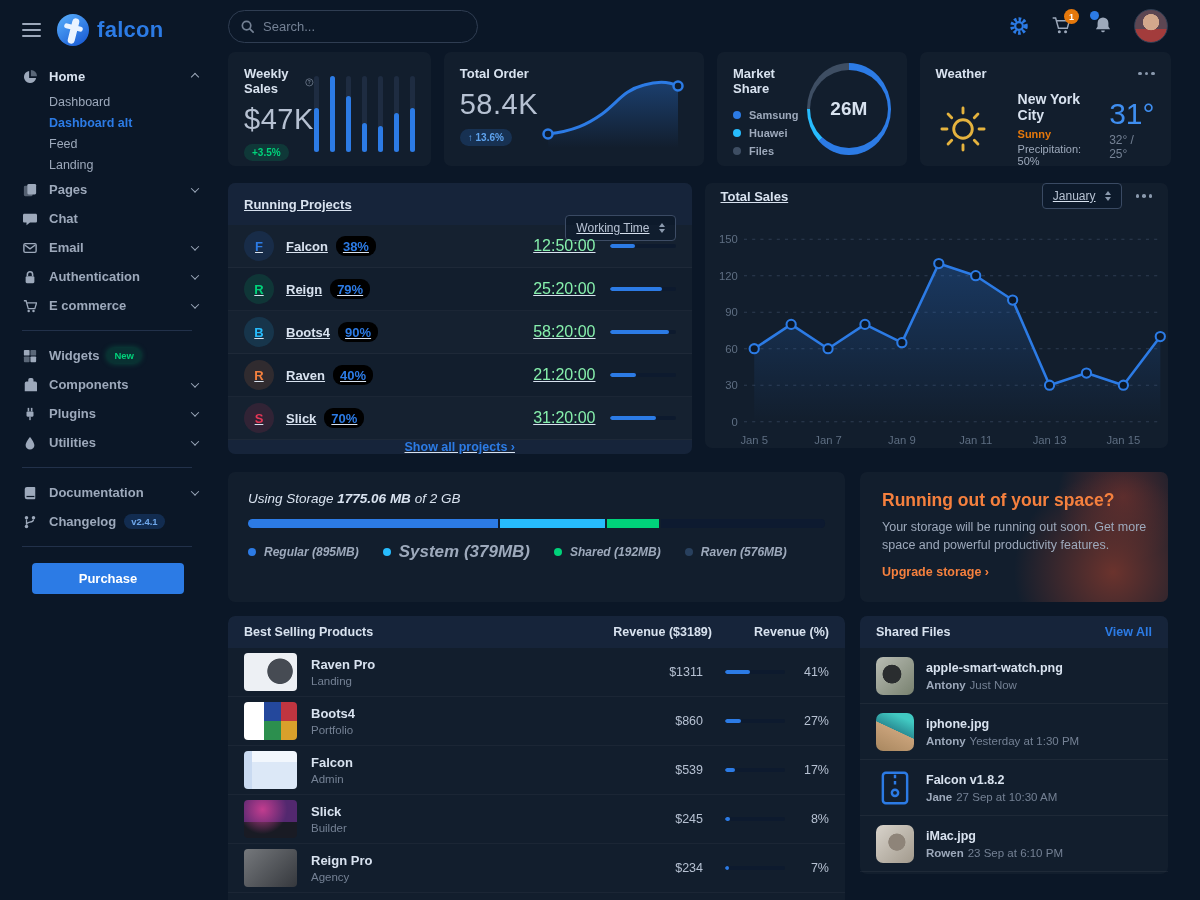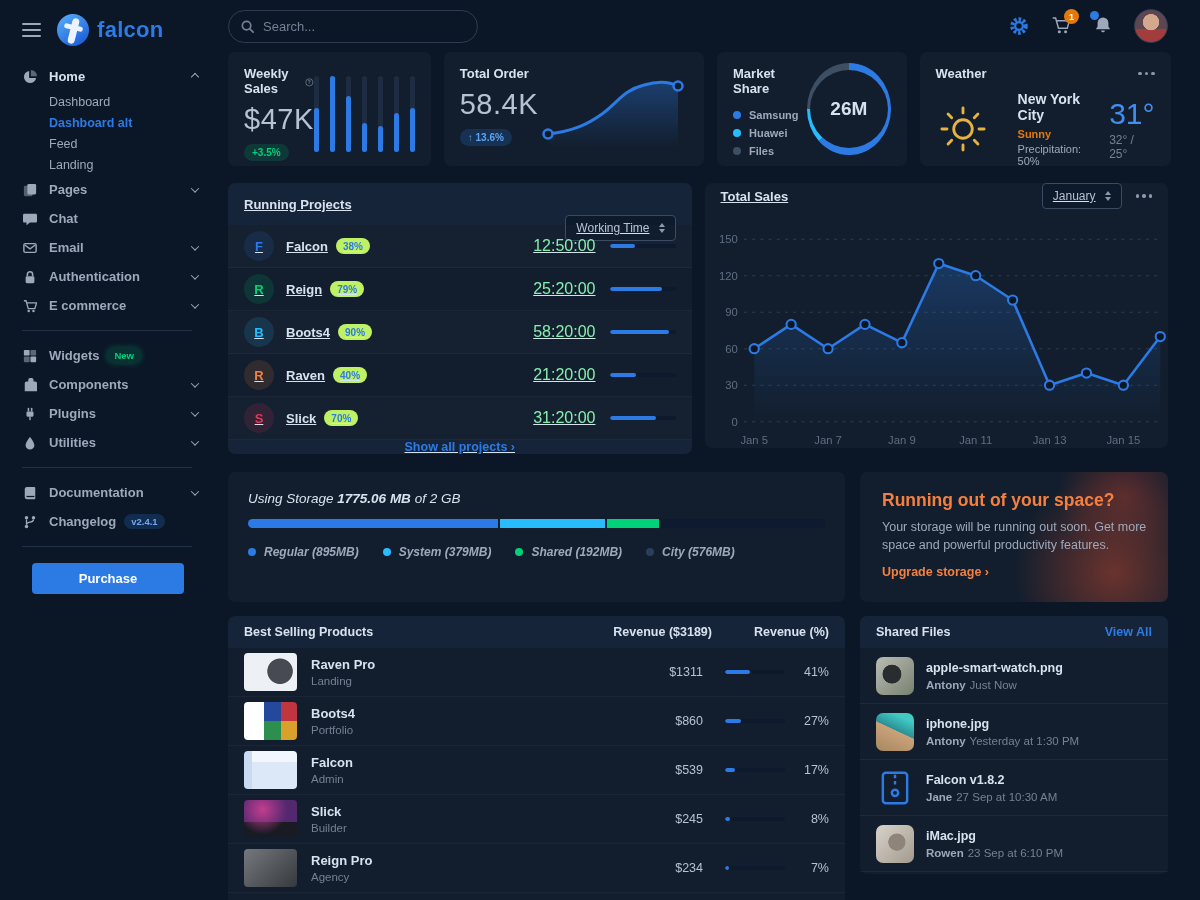--- a/index.html
+++ b/index.html
@@ -88,21 +88,21 @@
   .w-temp { font-size:30px; font-weight:400; color:#3f8ef0; }
   .w-range { font-size:12px; color:#748194; margin-top:2px; }
   
   .row2 { display:grid; grid-template-columns:1fr 1fr; gap:13px; margin-top:17px; }
   .row2 .card { height:265px; display:flex; flex-direction:column;text-decoration:underline; }
   #project-rows { flex:1; }
   .proj-row { display:flex; align-items:center; height:43px; padding:0 16px; border-bottom:1px solid rgba(255,255,255,.04); }
   .proj-row:nth-child(odd) { background:rgba(255,255,255,.015); }
   .proj-avatar { width:30px; height:30px; border-radius:50%; display:flex; align-items:center; justify-content:center; font-size:13px; font-weight:700; margin-right:12px; }
   .proj-name { font-size:13px; font-weight:700; color:#d8e2ef; }
-  .pct-badge { font-size:10px; font-weight:700; color:#2c7be5; background:#bef264; border-radius:9px; padding:2.5px 7px; margin-left:8px; }
+  .pct-badge { font-size:13px; font-weight:700; color:#2c7be5; background:#000000; border-radius:9px; padding:2.5px 7px; margin-left:8px; }
   .proj-time { margin-left:auto; font-size:16px; color:#86efac; }
   .proj-bar { width:66px; height:4px; border-radius:2px; background:#0d1a2e; margin-left:14px; overflow:hidden; }
   .proj-bar i { display:block; height:4px; background:#2c7be5; border-radius:2px; }
   .panel-footer { height:31px; background:#16243a; border-radius:0 0 7px 7px; display:flex; align-items:center; justify-content:center; color:#2c7be5; font-weight:700; font-size:12.5px; cursor:pointer; }
   #sales-chart { flex:1; }
   
   .row3 { display:grid; grid-template-columns:617px 1fr; gap:15px; margin-top:24px; }
   .storage-card { height:130px; padding:19px 20px;font-style:italic; }
   .storage-label { font-size:13.5px; color:#d8e2ef; }
   .storage-label b { font-weight:700; }
@@ -583,29 +583,29 @@
           <span style="width: 9.4%; background: rgb(0, 210, 122);"></span>
           <span style="width: 28.4%; background: rgb(13, 26, 48);"></span>
         </div>
       <div id="storage-legend">
           <div class="legend-item">
             <span class="dot" style="background: rgb(44, 123, 229);"></span>
             <span style="font-size: 12px;">Regular (895MB)</span>
           </div>
           <div class="legend-item">
             <span class="dot" style="background: rgb(39, 188, 253);"></span>
-            <span style="font-size: 12px;">System (379MB)</span>
+            <span style="font-size: 17px;">System (379MB)</span>
           </div>
           <div class="legend-item">
             <span class="dot" style="background: rgb(0, 210, 122);"></span>
             <span style="font-size: 12px;">Shared (192MB)</span>
           </div>
           <div class="legend-item">
             <span class="dot" style="background: rgb(40, 64, 94);"></span>
-            <span style="font-size: 12px;">City (576MB)</span>
+            <span style="font-size: 12px;">Raven (576MB)</span>
           </div>
         </div>
     </div>
 
     <div class="card upgrade-card">
       <span class="blob2"></span>
       <span class="blob1"></span>
       <div class="upg-title">Running out of your space?</div>
       <div class="upg-body">Your storage will be running out soon. Get more space and powerful productivity features.</div>
       <span class="upg-link">Upgrade storage ›</span>

